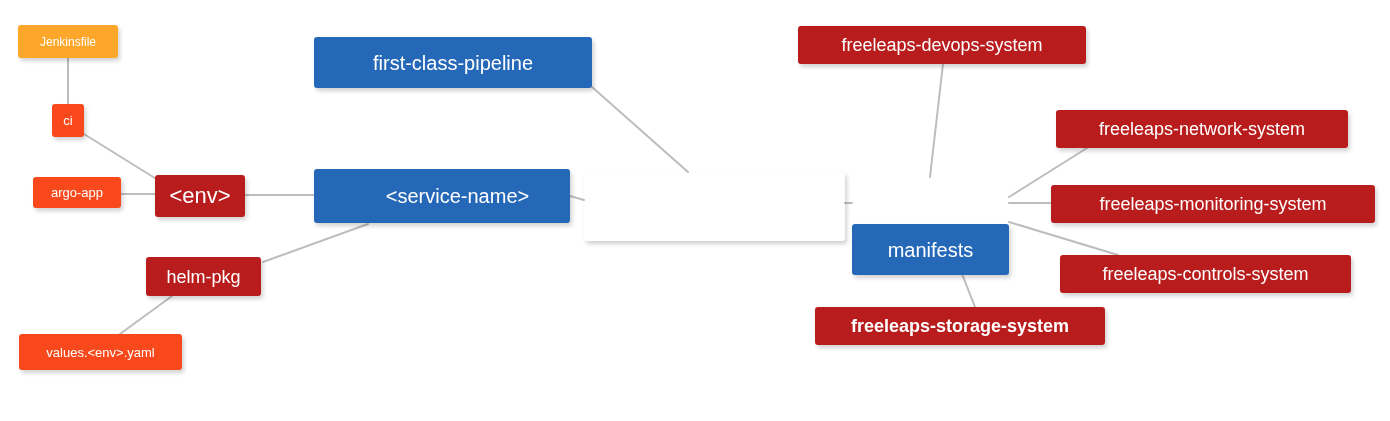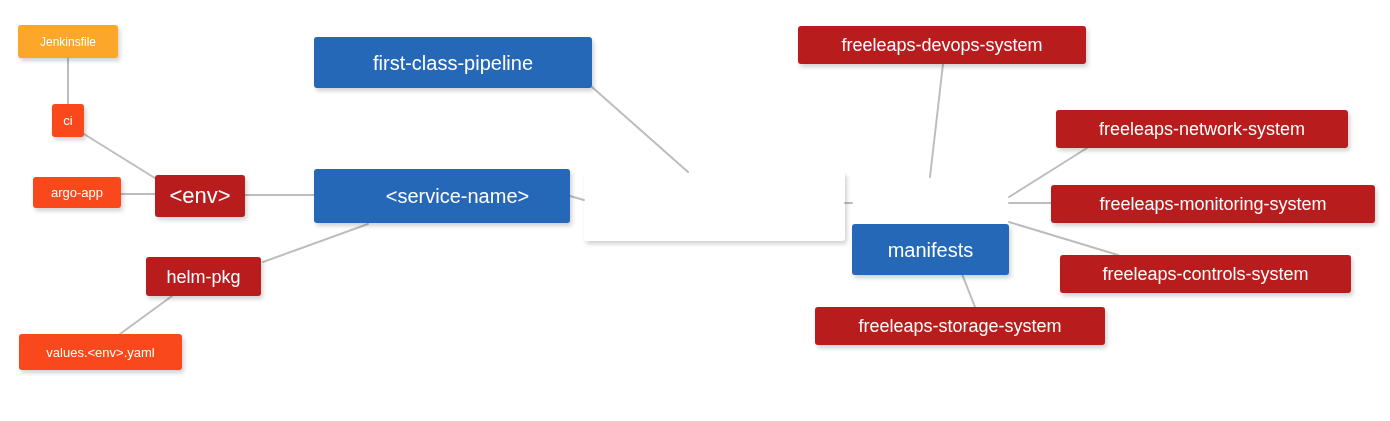--- a/index.html
+++ b/index.html
@@ -113,17 +113,17 @@
       </div>
       <div class="node c-green s-l3" style="left: 1056px; top: 110px; width: 292px; height: 38px;">
         <span class="node-label">freeleaps-network-system</span>
       </div>
       <div class="node c-green s-l3" style="left: 1051px; top: 185px; width: 324px; height: 38px;">
         <span class="node-label">freeleaps-monitoring-system</span>
       </div>
       <div class="node c-green s-l3" style="left: 1060px; top: 255px; width: 291px; height: 38px;">
         <span class="node-label">freeleaps-controls-system</span>
       </div>
-      <div class="node c-green s-l3" style="left: 815px; top: 307px; width: 290px; height: 38px;">
+      <div class="node c-green s-l3" style="left: 815px; top: 307px; width: 290px; height: 38px; font-weight: bold;">
         <span class="node-label">freeleaps-storage-system</span>
       </div>
     </div>
 </div>
 
 </body></html>

